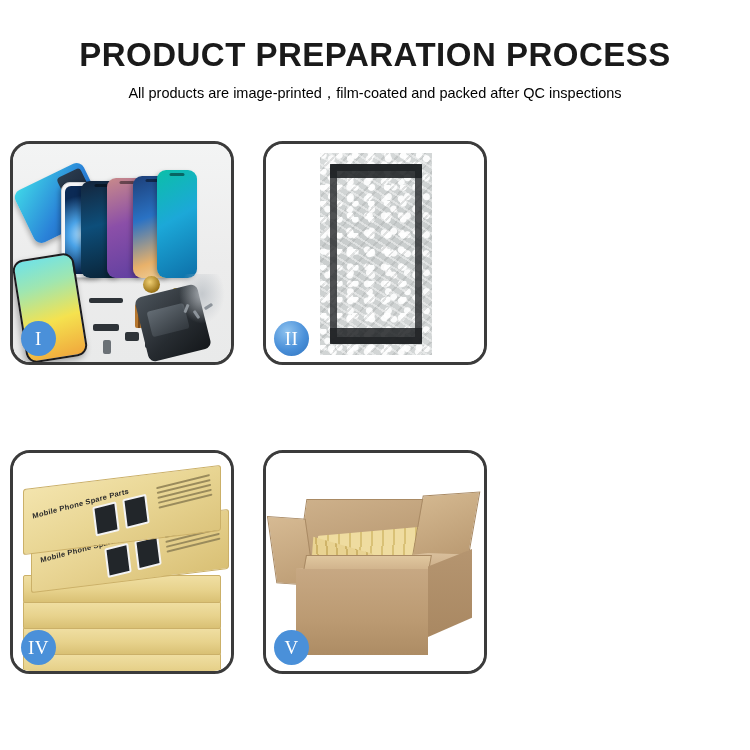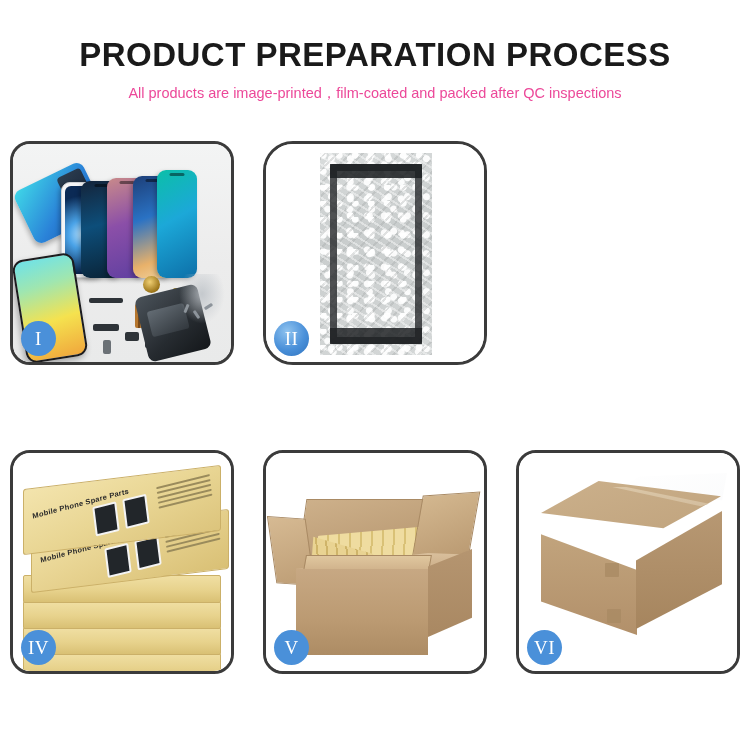--- a/index.html
+++ b/index.html
@@ -45,21 +45,21 @@
   }
   .subtitle {
     position: absolute;
     top: 84px;
     left: 0;
     width: 750px;
     text-align: center;
     font-family: "Liberation Sans", sans-serif;
     font-size: 14.5px;
     font-weight: 400;
-    color: #ec4899;
+    color: #000000;
     white-space: nowrap;
   }
 
   
   .grid {
     position: absolute;
     top: 141px;
     left: 10px;
     width: 730px;
     height: 600px;
@@ -68,21 +68,21 @@
     position: absolute;
     width: 224px;
     height: 224px;
     border: 3px solid #3b3b3b;
     border-radius: 20px;
     background: #fdfdfd;
     overflow: hidden;
     box-sizing: border-box;
   }
   .p1 { left: 0px;   top: 0px; }
-  .p2 { left: 253px; top: 0px; border-radius: 30px; }
+  .p2 { left: 253px; top: 0px; }
   .p3 { left: 506px; top: 0px; }
   .p4 { left: 0px;   top: 309px; }
   .p5 { left: 253px; top: 309px; }
   .p6 { left: 506px; top: 309px; }
 
   .panel-inner {
     position: absolute;
     inset: 0;
     overflow: hidden;
     border-radius: 17px;
@@ -487,31 +487,17 @@
         <div class="flap flap-right"></div>
         <div class="flap flap-left"></div>
         <div class="carton-top-edge"></div>
         <div class="flap flap-front-open"></div>
         <div class="carton-side"></div>
         <div class="carton-front"></div>
       </div>
       <div class="badge">V</div>
     </div>
 
-    <div class="panel p6">
-      <div class="panel-inner">
-        <div class="p6-bg"></div>
-        <div class="c6-wrap"></div>
-        <div class="c6-top"></div>
-        <div class="c6-tape"></div>
-        <div class="c6-left">
-          <div class="c6-notch" style="left:64px; top:40px;"></div>
-          <div class="c6-notch" style="left:66px; top:86px;"></div>
-        </div>
-        <div class="c6-right"></div>
-      </div>
-      <div class="badge">VI</div>
-    </div>
 
   </div>
 
 
 </div>
 
 </body></html>

